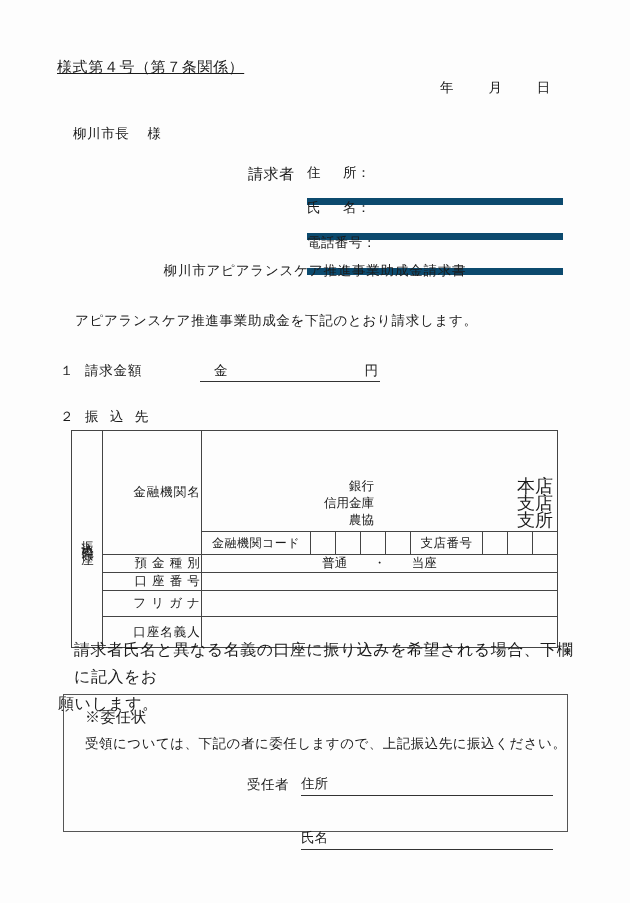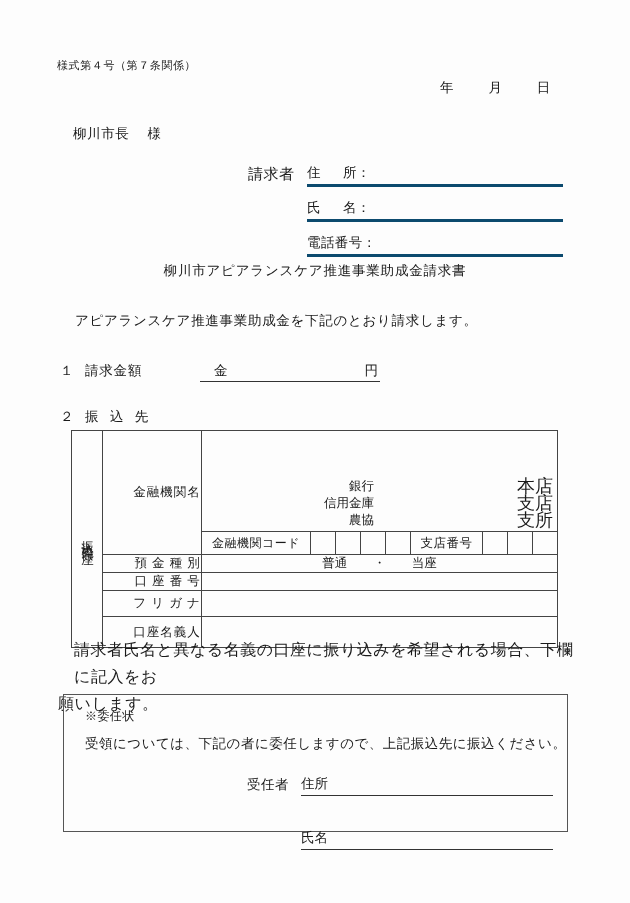--- a/index.html
+++ b/index.html
@@ -19,23 +19,24 @@
   .page {
     position: absolute;
     inset: 0;
   }
   .abs { position: absolute; }
 
   
   .form-no {
     left: 57px;
     top: 58px;
-    font-size: 11px;
+    font-size: 15px;
     letter-spacing: 0.6px;
     white-space: nowrap;
+    text-decoration: underline;
   }
   .date-line {
     left: 440px;
     top: 79px;
     font-size: 13.5px;
     white-space: nowrap;
   }
   .date-line span { display: inline-block; width: 45px; }
   .date-line span:last-child { width: auto; }
 
@@ -53,22 +54,22 @@
     left: 248px;
     top: 165px;
     font-size: 15px;
     letter-spacing: 0.5px;
     white-space: nowrap;
   }
   .field-row {
     left: 307px;
     width: 256px;
     font-size: 13.5px;
-    border-bottom: 3px solid #0c4a6e;
-    padding-bottom: 2px;
+    border-bottom: 7px solid #0c4a6e;
+    padding-bottom: 16px;
     height: 18px;
     box-sizing: content-box;
     white-space: nowrap;
   }
   .field-row .lbl { letter-spacing: 0.4px; }
   .f-addr  { top: 164px; }
   .f-name  { top: 199px; }
   .f-tel   { top: 234px; }
   .sp-wide { display: inline-block; width: 22px; }
 
@@ -195,21 +196,21 @@
     left: 63px;
     top: 694px;
     width: 505px;
     height: 138px;
     border: 1px solid #555;
     box-sizing: border-box;
   }
   .deleg-title {
     left: 85px;
     top: 708px;
-    font-size: 12px;
+    font-size: 15px;
     letter-spacing: 0.4px;
   }
   .deleg-text {
     left: 85px;
     top: 735px;
     font-size: 13.5px;
     letter-spacing: 0.5px;
     white-space: nowrap;
   }
   .deleg-person {

